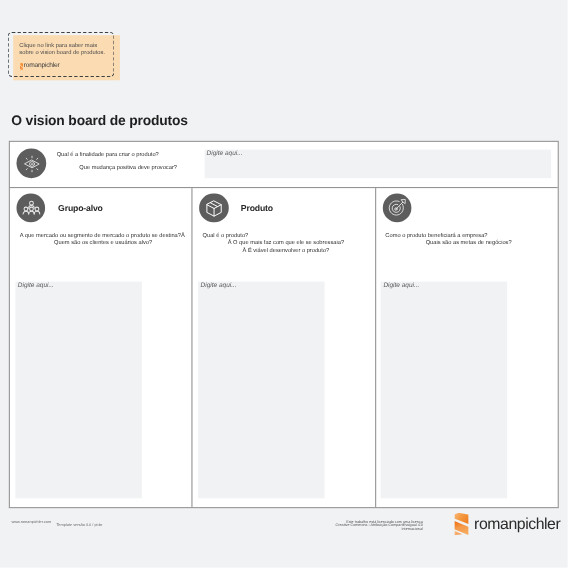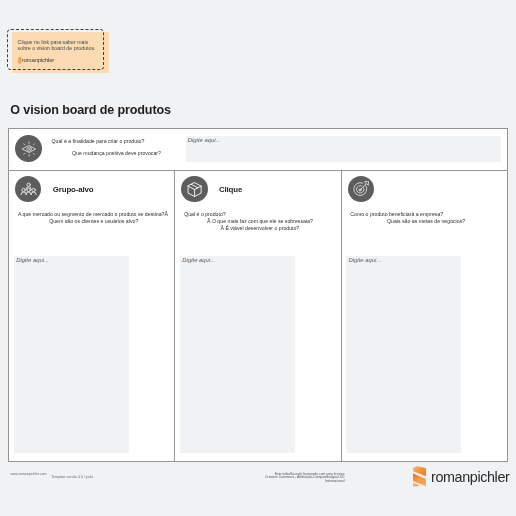--- a/index.html
+++ b/index.html
@@ -1,19 +1,19 @@
 <!DOCTYPE html>
 <html><head>
 <meta charset="utf-8">
 <style>
   html,body{margin:0;padding:0;}
   body{width:516px;height:516px;background:#f1f2f4;
        font-family:"Liberation Sans",sans-serif;overflow:hidden;
        -webkit-font-smoothing:antialiased;}
-  .page{position:absolute;left:0;top:0;width:456px;height:516px;}
+  .page{position:absolute;left:0;top:0;width:456px;height:516px;padding-left:40px;}
 
   
   .sticky-wrap{position:absolute;left:7px;top:28.5px;width:97px;height:41px;}
   .sticky-note{position:absolute;left:5px;top:3.5px;width:97px;height:41px;background:#fadbb2;}
   .sticky-sel{position:absolute;left:0;top:0;width:97px;height:41px;
               border:1.3px dashed #3c4043;border-radius:4px;box-sizing:border-box;}
   .sticky-inner{position:absolute;left:5px;top:3.5px;width:97px;height:41px;}
   .sticky-text{position:absolute;left:5.6px;top:8.4px;width:81px;font-size:5.25px;
                line-height:5.6px;color:#4a4a4a;letter-spacing:0.0px;}
   .sticky-logo{position:absolute;left:5.9px;top:23.6px;width:90px;height:9px;}
@@ -162,21 +162,21 @@
         </div>
         <div class="col">
           <div class="icon-circle col-icon">
             <svg width="17.2" height="17.2" viewBox="0 0 24 24" fill="none" stroke="#ffffff" stroke-width="1.25" stroke-linecap="round" stroke-linejoin="round">
               <path d="M12 2.4 L21.1 7.1 V16.9 L12 21.6 L2.9 16.9 V7.1 Z"></path>
               <path d="M2.9 7.1 L12 11.9 L21.1 7.1"></path>
               <path d="M12 11.9 V21.6"></path>
               <path d="M7.45 4.75 L16.55 9.5"></path>
             </svg>
           </div>
-          <div class="col-title">Clique</div>
+          <div class="col-title">Produto</div>
           <div class="col-q">
             <div class="l1">Qual é o produto?</div>
             <div class="">Â O que mais faz com que ele se sobressaia?</div>
             <div class="">Â É viável desenvolver o produto?</div>
           </div>
           <div class="col-input">
             <span class="ph">Digite aqui...</span>
           </div>
         </div>
         <div class="col">

